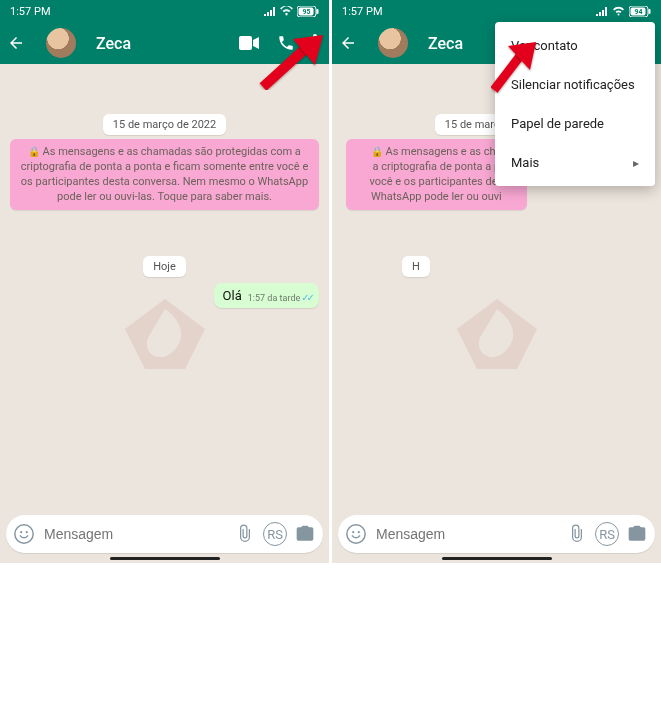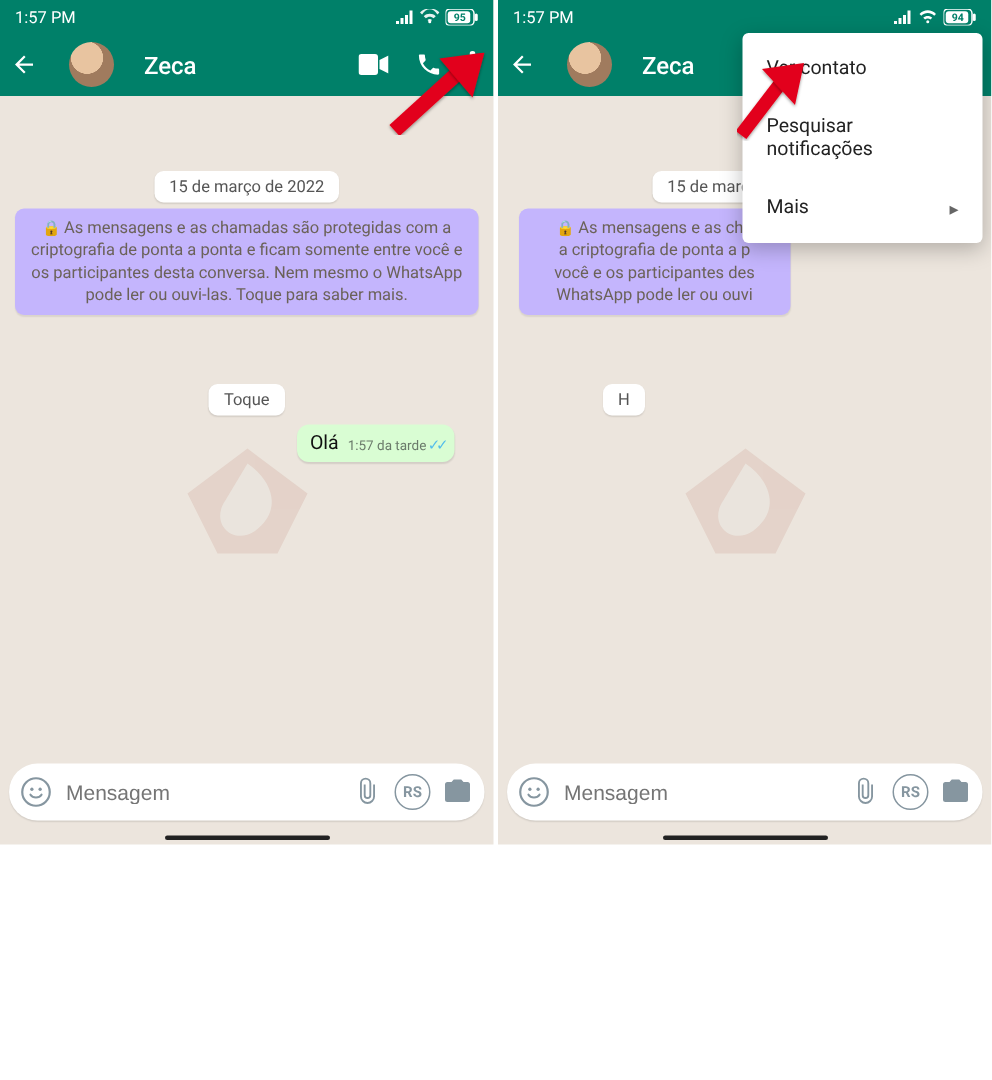--- a/index.html
+++ b/index.html
@@ -65,21 +65,21 @@
     color: #555;
     font-size: 11px;
     padding: 4px 10px;
     border-radius: 6px;
     box-shadow: 0 1px 1px rgba(0,0,0,.1);
     display: inline-block;
     margin-top: 40px;
   }
   .chip-row { text-align:center; margin: 4px 0; }
   .encryption-box {
-    background: #c4b5fd;
+    background: #f9a8d4;
     color: #6b6259;
     font-size: 11px;
     text-align: center;
     padding: 6px 10px;
     border-radius: 6px;
     margin: 4px auto 6px;
     max-width: 96%;
     line-height: 1.35;
     box-shadow: 0 1px 1px rgba(0,0,0,.08);
   }
@@ -87,30 +87,30 @@
   .bubble-out {
     background: #D9FDD3;
     color: #111;
     font-size: 13px;
     padding: 5px 7px 5px 9px;
     border-radius: 8px;
     float: right;
     clear: both;
     box-shadow: 0 1px 1px rgba(0,0,0,.1);
     position: relative;
-    margin: 2px 16px;
+    margin: 2px 0;
     display:flex; align-items:flex-end; gap:6px;
   }
   .bubble-time { font-size: 9px; color: #6b7b6b; white-space:nowrap; }
   .ticks { color:#53BDEB; font-size:10px; letter-spacing:-3px; margin-left:1px;}
   
   .input-bar {
     height: 50px;
     display:flex;
-    align-items:center;
+    align-items:flex-end;
     gap:6px;
     padding: 4px 6px 10px 6px;
   }
   .input-field {
     flex:1;
     height:38px;
     background:#fff;
     border-radius:20px;
     display:flex;
     align-items:center;
@@ -120,21 +120,21 @@
   }
   .input-text {
     flex:1; border:none; outline:none; font-size:14px; color:#555; background:transparent;
   }
   .round-icon {
     width:24px; height:24px; display:flex; align-items:center; justify-content:center;
     color:#8696a0;
   }
   .rs-icon {
     width:22px; height:22px; border-radius:50%; border:1.5px solid #8696a0;
-    font-size:10px; font-weight:bold; color:#8696a0; display:flex; align-items:center; justify-content:center;
+    font-size:13px; font-weight:normal; color:#8696a0; display:flex; align-items:center; justify-content:center;
   }
   .nav-handle {
     position:absolute; bottom:3px; left:50%; transform:translateX(-50%);
     width:110px; height:3px; background:#222; border-radius:2px;
   }
   
   .red-arrow {
     position:absolute;
     pointer-events:none;
     z-index:50;
@@ -220,21 +220,21 @@
           </svg>
       </span>
     </div>
   </div>
 
   <div class="chat-area">
     <div class="chip-row"><span class="chip">15 de março de 2022</span></div>
     <div class="encryption-box">
       <span class="lock-glyph">🔒</span><span>As mensagens e as chamadas são protegidas com a criptografia de ponta a ponta e ficam somente entre você e os participantes desta conversa. Nem mesmo o WhatsApp pode ler ou ouvi-las. Toque para saber mais.</span>
     </div>
-    <div class="chip-row"><span class="chip">Toque</span></div>
+    <div class="chip-row"><span class="chip">Hoje</span></div>
     <div class="bubble-out">
       <span>Olá</span>
       <span class="bubble-time"><span>1:57 da tarde</span><span class="ticks">✓✓</span></span>
     </div>
 
     <svg class="watermark" width="110" height="80" viewBox="0 0 110 80">
       <path d="M55 5 L95 35 L75 75 L35 75 L15 35 Z" fill="#a04030" opacity=".9"></path>
       <path d="M55 15 C70 25 80 45 60 60 C45 70 30 55 40 40 Z" fill="#ddd"></path>
     </svg>
   </div>
@@ -342,21 +342,22 @@
         <svg width="20" height="20" viewBox="0 0 24 24">
             <path fill="#8696a0" d="M12 15.2A3.2 3.2 0 1012 8.8a3.2 3.2 0 000 6.4zM9 2l-1.8 2H4a2 2 0 00-2 2v12a2 2 0 002 2h16a2 2 0 002-2V6a2 2 0 00-2-2h-3.2L15 2z"></path>
           </svg>
       </span>
     </div>
 
   </div>
 
   <div class="dropdown">
     <div class="dropdown-item">Ver contato</div>
-    <div class="dropdown-item">Pesquisar notificações</div>
+    <div class="dropdown-item">Silenciar notificações</div>
+    <div class="dropdown-item">Papel de parede</div>
     <div class="dropdown-item">
       <span>Mais</span>
       <span class="chevron">▸</span>
     </div>
   </div>
 
   <svg class="red-arrow" style="top:40px; right:122px;" width="55" height="55" viewBox="0 0 55 55">
     <defs>
         <filter id="ds2">
           <feDropShadow dx="0" dy="1" stdDeviation="1" flood-opacity=".4"></feDropShadow>

